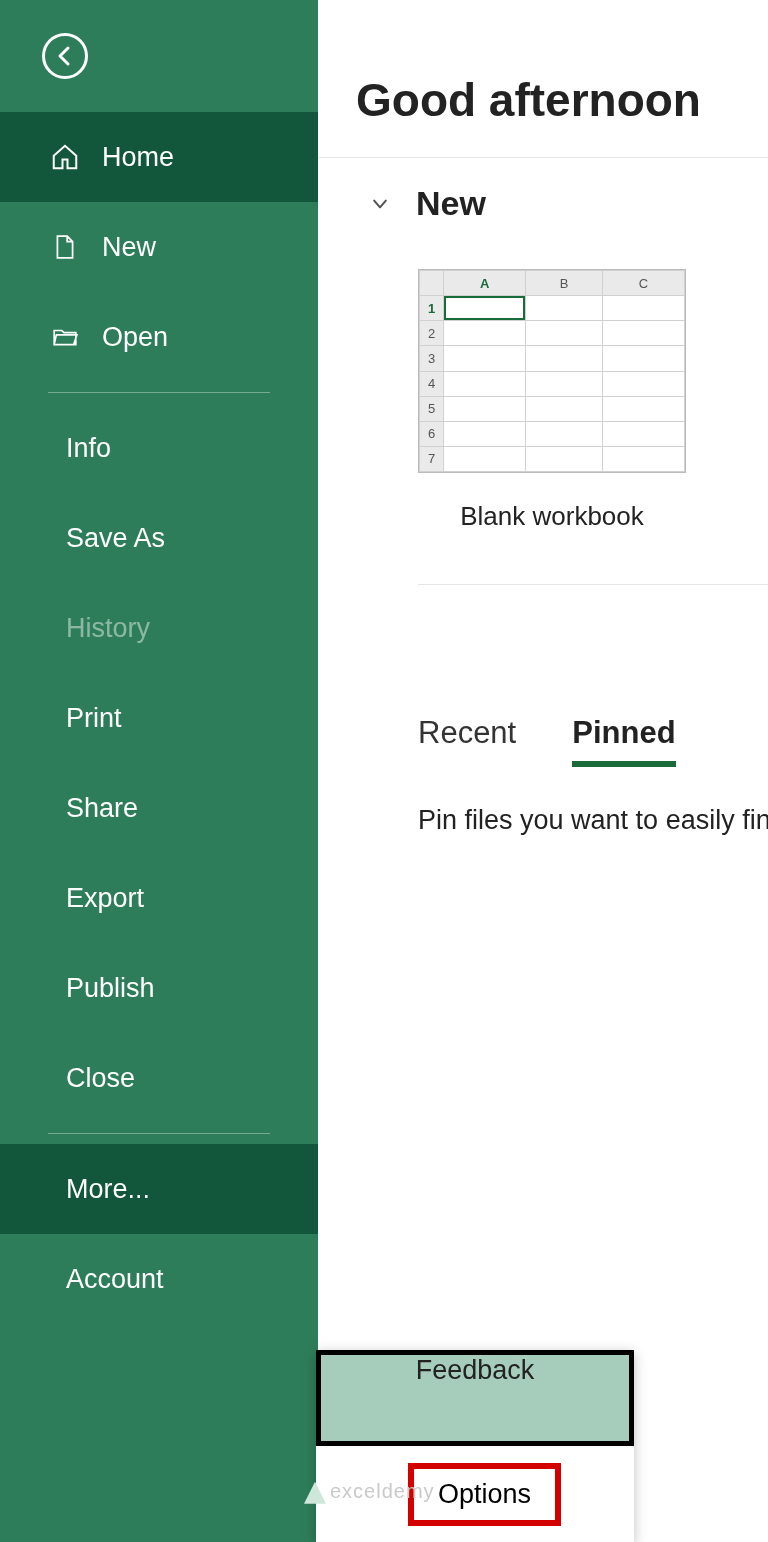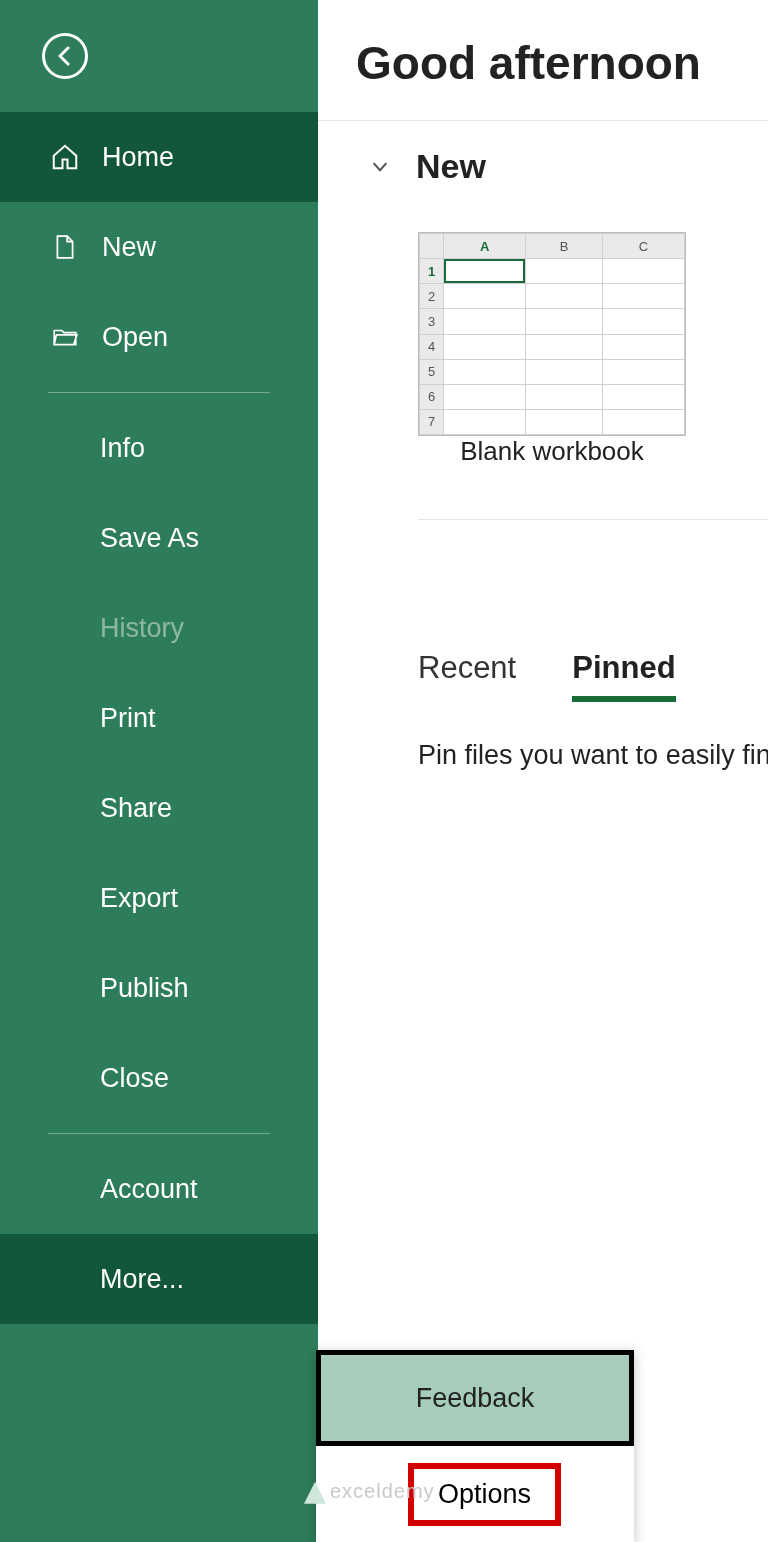--- a/index.html
+++ b/index.html
@@ -6,45 +6,45 @@
   html, body { width: 768px; height: 1542px; font-family: "Segoe UI", Arial, sans-serif; overflow: hidden; }
   .app { display: flex; width: 100%; height: 100%; }
   .sidebar { width: 318px; background: #2e7d5a; color: #fff; display: flex; flex-direction: column; }
   .back-wrap { height: 112px; display: flex; align-items: center; padding-left: 42px; }
   .back-btn { width: 46px; height: 46px; border: 3px solid #fff; border-radius: 50%; display: flex; align-items: center; justify-content: center; cursor: pointer; }
   .back-btn svg { width: 24px; height: 24px; }
   .nav-item { height: 90px; display: flex; align-items: center; padding-left: 48px; font-size: 27px; cursor: pointer; }
   .nav-item.active { background: #12563b; }
   .nav-item .ico { width: 34px; height: 34px; margin-right: 20px; display: flex; align-items: center; justify-content: center; }
   .divider { height: 1px; background: rgba(255,255,255,0.35); margin: 10px 48px; }
-  .sub-item { height: 90px; display: flex; align-items: center; padding-left: 100px; font-size: 27px; cursor: pointer; }
+  .sub-item { height: 90px; display: flex; align-items: center; padding-left: 66px; font-size: 27px; cursor: pointer; }
   .sub-item.disabled { color: rgba(255,255,255,0.45); cursor: default; }
   .main { flex: 1; background: #fff; position: relative; overflow: hidden; }
-  .greeting { font-size: 46px; font-weight: 700; color: #222; padding: 36px 16px 30px 38px; border-bottom: 1px solid #e6e6e6; white-space: nowrap; }
+  .greeting { font-size: 46px; font-weight: 700; color: #222; padding: 36px 16px 30px 38px; border-bottom: 1px solid #e6e6e6; white-space: nowrap; margin-top: 37px; }
   .section-new { display: flex; align-items: center; padding: 26px 0 0 48px; }
   .section-new .chev { width: 28px; height: 28px; margin-right: 22px; display:flex; align-items:center; justify-content:center; }
   .section-new .chev svg { width: 20px; height: 20px; }
   .section-label { font-size: 34px; font-weight: 600; color: #222; }
   .template-grid { padding: 46px 0 0 100px; }
   .template { width: 268px; text-align: center; }
   .thumb { width: 268px; height: 204px; border: 1px solid #bbb; background: #fff; position: relative; cursor: pointer; }
   .thumb-grid { width: 100%; height: 100%; border-collapse: collapse; }
   .thumb-grid td { border: 1px solid #d0d0d0; font-size: 13px; color: #555; text-align: center; }
   .thumb-grid .hdr { background: #eaeaea; font-weight: 400; }
   .thumb-grid .rowhdr { background: #eaeaea; width: 24px; }
   .thumb-grid .colA { font-weight: 700; color: #1a6b3a; }
   .thumb-grid .selcell { box-shadow: inset 0 0 0 2px #1a6b3a; }
-  .template-name { font-size: 26px; color: #222; }
+  .template-name { font-size: 26px; color: #222; margin-top: 28px; }
   .hr2 { height: 1px; background: #e6e6e6; margin: 52px 0 0 100px; }
   .tabs { display: flex; gap: 56px; padding: 130px 4px 0 100px; }
   .tab { font-size: 31px; color: #333; padding-bottom: 10px; cursor: pointer; }
   .tab.active { font-weight: 600; border-bottom: 6px solid #1a6b3a; color: #222; text-align: right; }
   .pin-msg { font-size: 27px; color: #222; padding: 38px 0 0 100px; white-space: nowrap; }
   .popup { position: absolute; left: 316px; top: 1350px; width: 318px; background: #fff; box-shadow: 0 3px 12px rgba(0,0,0,0.25); }
-  .popup-item { height: 96px; display: flex; align-items: center; justify-content: center; font-size: 27px; color: #222; cursor: pointer; }
+  .popup-item { height: 96px; display: flex; align-items: flex-start; justify-content: center; font-size: 27px; color: #222; cursor: pointer; }
   .popup-item.fb { background: #a6cdbb; border: 5px solid #000; }
   .options-wrap { display:flex; align-items:center; justify-content:center; height:96px;padding-left:19px; }
   .options-box { border: 6px solid #d40000; padding: 10px 24px; font-size: 27px; }
   .watermark { position: absolute; left: 304px; top: 1480px; font-size: 20px; color: #c9c9c9; letter-spacing: 1px; pointer-events:none; }
   .watermark .logo { display:inline-block; width:22px; height:22px; background:#cfe6db; clip-path: polygon(50% 0, 100% 100%, 0 100%); margin-right:4px; vertical-align:middle; }
 </style>
 </head>
 <body>
 
 <div class="app">
@@ -104,25 +104,25 @@
       </div>
     <div class="sub-item">
         <span>Publish</span>
       </div>
     <div class="sub-item">
         <span>Close</span>
       </div>
 
     <div class="divider"></div>
 
-    <div class="sub-item">
-        <span>Account</span>
-      </div>
     <div class="sub-item" style="background:#12563b;">
         <span>More...</span>
+      </div>
+    <div class="sub-item">
+        <span>Account</span>
       </div>
   </div>
 
   <div class="main">
     <div class="greeting">Good afternoon</div>
 
     <div class="section-new">
       <span class="chev">
         <svg viewBox="0 0 24 24">
             <path d="M5 8 L12 16 L19 8" stroke="#555" stroke-width="2.5" fill="none" stroke-linecap="round" stroke-linejoin="round"></path>

